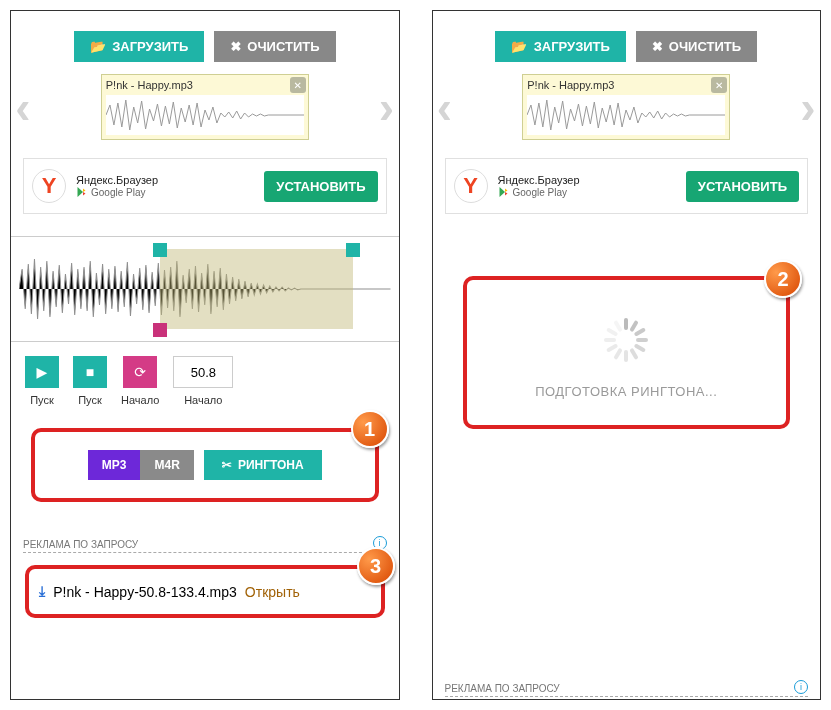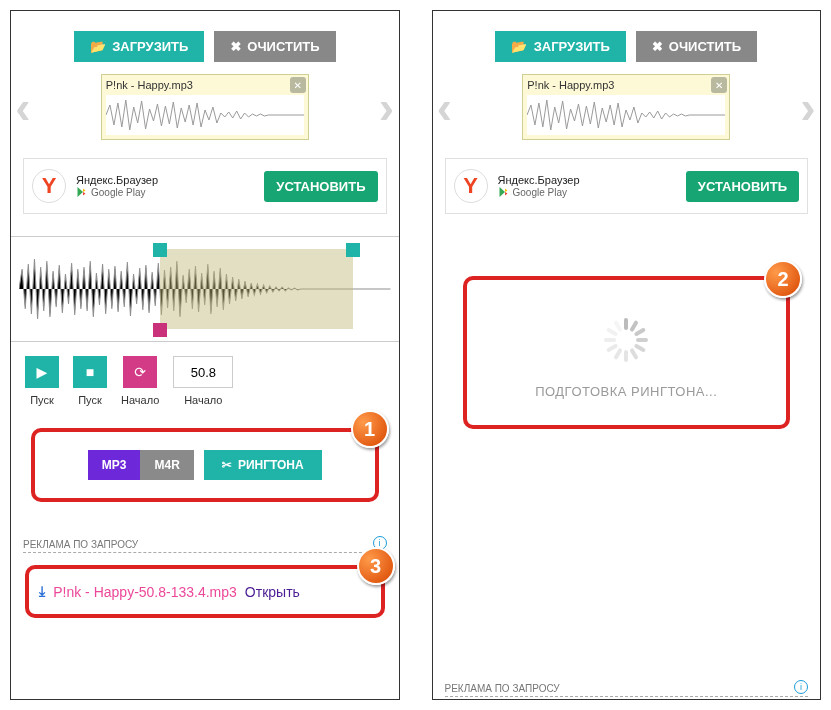--- a/index.html
+++ b/index.html
@@ -41,22 +41,22 @@
 .seg{display:flex}
 .seg button{border:none;padding:8px 14px;font-size:12px;font-weight:bold;color:#fff;cursor:pointer}
 .seg .mp3{background:#6d28d9}
 .seg .m4r{background:#8a8a8a}
 .cut-btn{background:#1fb4a7;color:#fff;border:none;padding:8px 18px;font-size:12px;font-weight:bold;display:flex;gap:6px;align-items:center;cursor:pointer}
 .callout{position:absolute;width:38px;height:38px;border-radius:50%;background:radial-gradient(circle at 30% 30%,#ff9a4a,#d84600);border:2px solid #fff;box-shadow:1px 2px 3px rgba(0,0,0,.4);color:#fff;font-size:20px;font-weight:bold;display:flex;align-items:center;justify-content:center}
 .adreq{margin:26px 12px 2px;font-size:10px;color:#777;padding-bottom:2px;border-bottom:1px dashed #aaa;display:flex;align-items:flex-end;position:relative}
 .adreq .i{color:#1a9cd8;margin-left:auto;font-style:normal;width:14px;height:14px;border:1px solid #1a9cd8;border-radius:50%;display:flex;align-items:center;justify-content:center;font-size:9px}
 .dl-panel{margin:10px 14px;border:4px solid #d22;border-radius:10px;padding:14px 10px;display:flex;align-items:center;gap:8px;position:relative;font-size:14px}
 .dl-panel .check{color:#2a6fd6;font-weight:bold}
-.dl-panel .file{color:#ec4899}
-.dl-panel .open{color:#4c1d95;cursor:pointer}
+.dl-panel .file{color:#000000}
+.dl-panel .open{color:#a16207;cursor:pointer}
 .loading-panel{margin:44px 30px 10px;border:4px solid #d22;border-radius:10px;padding:36px 10px 26px;display:flex;flex-direction:column;align-items:center;gap:20px;position:relative}
 .spinner{width:48px;height:48px;position:relative}
 .spinner div{position:absolute;left:22px;top:2px;width:4px;height:12px;background:#bbb;border-radius:2px;transform-origin:2px 22px}
 .loading-txt{font-size:13px;font-weight:normal;color:#9a9a9a;letter-spacing:.5px}
 .link-btn{margin:6px 18px;border:2px solid #2aa8d6;border-radius:22px;padding:8px;text-align:center;color:#2aa8d6;font-size:14px;cursor:pointer}
 .gplay{width:12px;height:12px;display:inline-block}
 </style>
 </head>
 <body>
 

